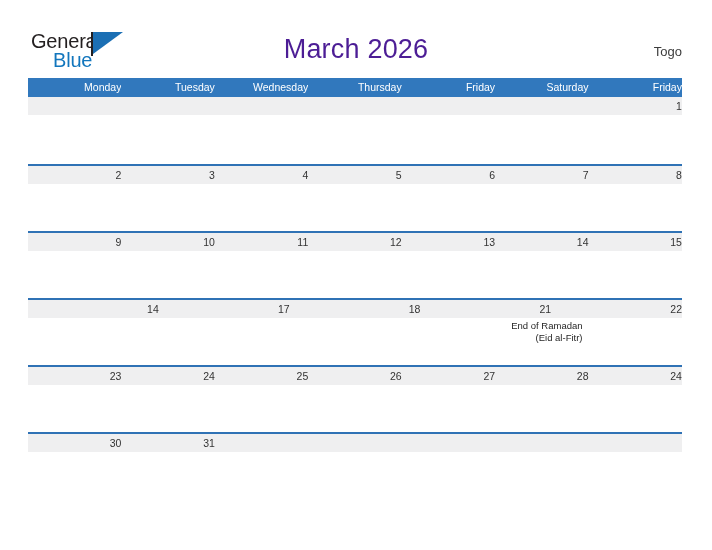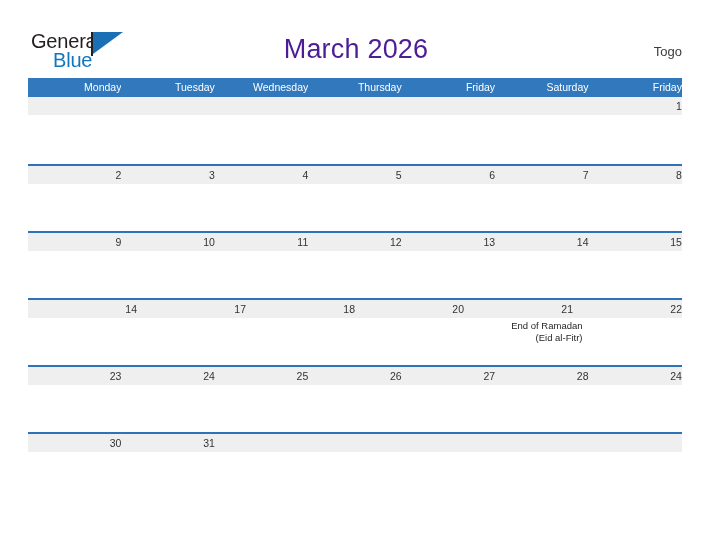--- a/index.html
+++ b/index.html
@@ -283,21 +283,20 @@
             <div class="event-cell">
               <div class="event-text"></div>
             </div>
           </div>
         </div>
         <div class="week-row">
           <div class="daynum-band">
             <div class="daynum">14</div>
             <div class="daynum">17</div>
             <div class="daynum">18</div>
-            <div class="daynum">20</div>
             <div class="daynum">21</div>
             <div class="daynum">22</div>
           </div>
           <div class="event-band">
             <div class="event-cell">
               <div class="event-text"></div>
             </div>
             <div class="event-cell">
               <div class="event-text"></div>
             </div>

